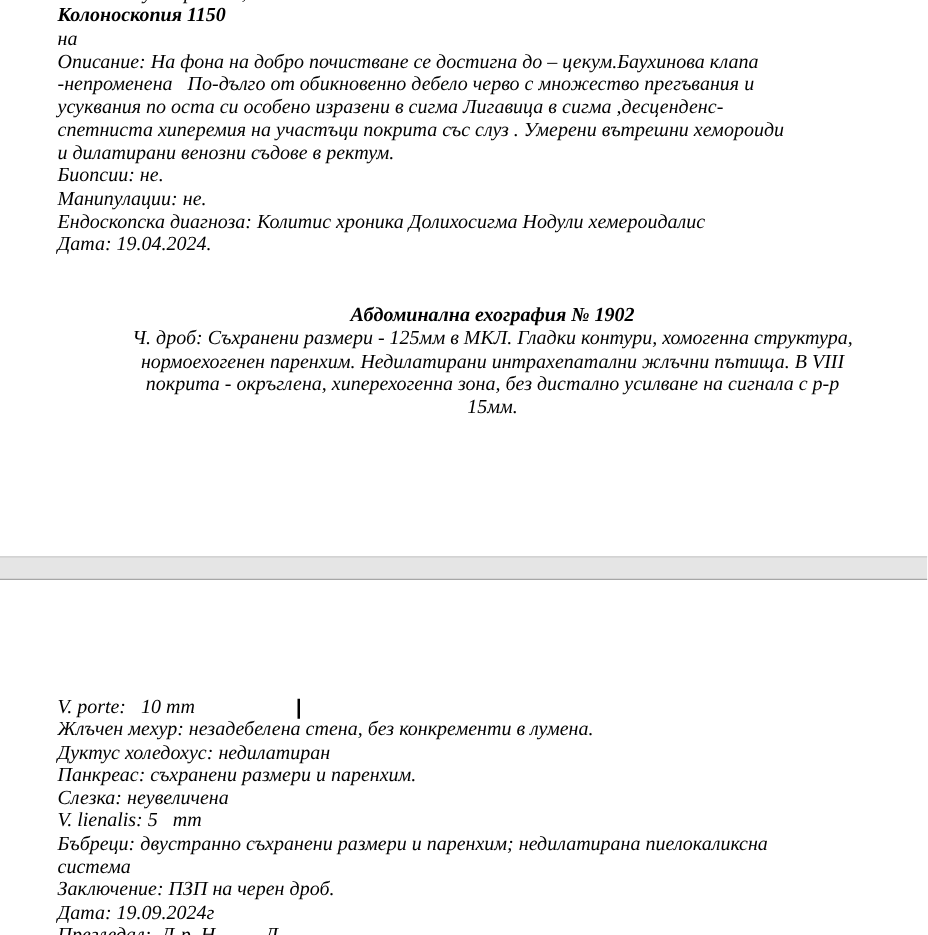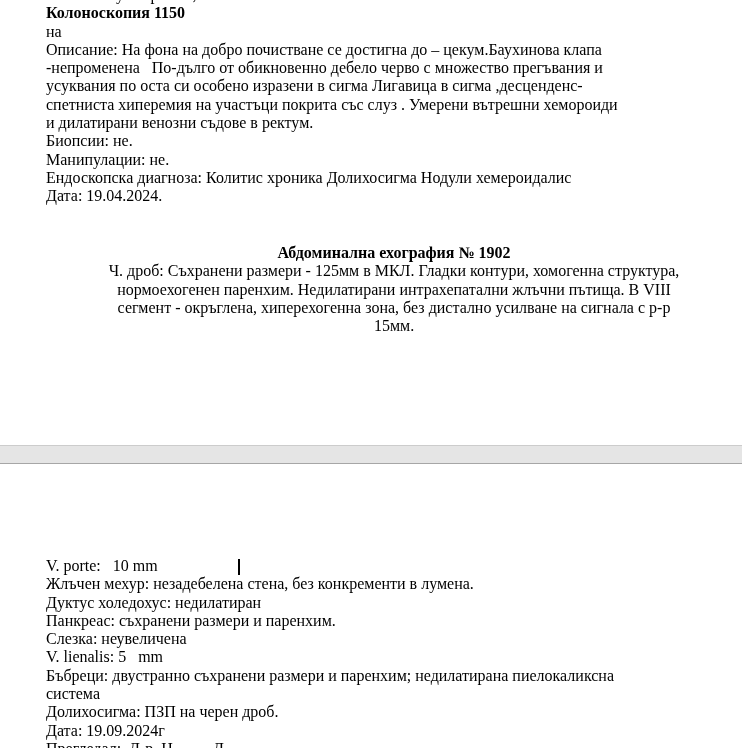--- a/index.html
+++ b/index.html
@@ -10,20 +10,21 @@
   .canvas {
     position: relative;
     width: 742px;
     height: 748px;
     overflow: hidden;
     background: #ffffff;
     font-family: "Liberation Serif", "DejaVu Serif", serif;
     font-size: 16px;
     color: #000000;
     cursor: text;
+    font-style: italic;
   }
   .textblock {
     position: absolute;
     left: 46px;
     right: 0;
   }
   .line {
     height: 18.3px;
     line-height: 18.3px;
     white-space: pre;
@@ -70,35 +71,35 @@
     <div class="line">Биопсии: не.</div>
     <div class="line">Манипулации: не.</div>
     <div class="line">Ендоскопска диагноза: Колитис хроника Долихосигма Нодули хемероидалис</div>
     <div class="line">Дата: 19.04.2024.</div>
   </div>
 
   <div class="textblock block2">
     <div class="line bold">Абдоминална ехография № 1902</div>
     <div class="line">Ч. дроб: Съхранени размери - 125мм в МКЛ. Гладки контури, хомогенна структура,</div>
     <div class="line">нормоехогенен паренхим. Недилатирани интрахепатални жлъчни пътища. В VIII</div>
-    <div class="line">сегмент - окръглена, хиперехогенна зона, без дистално усилване на сигнала с р-р</div>
+    <div class="line">покрита - окръглена, хиперехогенна зона, без дистално усилване на сигнала с р-р</div>
     <div class="line">15мм.</div>
   </div>
 
   <div class="page-break"></div>
 
   <div class="textblock block3">
     <div class="line">V. porte:   10 mm</div>
     <div class="line">Жлъчен мехур: незадебелена стена, без конкременти в лумена.</div>
     <div class="line">Дуктус холедохус: недилатиран</div>
     <div class="line">Панкреас: съхранени размери и паренхим.</div>
     <div class="line">Слезка: неувеличена</div>
     <div class="line">V. lienalis: 5   mm</div>
     <div class="line">Бъбреци: двустранно съхранени размери и паренхим; недилатирана пиелокаликсна</div>
     <div class="line">система</div>
-    <div class="line">Долихосигма: ПЗП на черен дроб.</div>
+    <div class="line">Заключение: ПЗП на черен дроб.</div>
     <div class="line">Дата: 19.09.2024г</div>
     <div class="line">Прегледал:  Д-р  Н          Д</div>
   </div>
 
   <div class="caret"></div>
 
 </div>
 
 </body></html>

